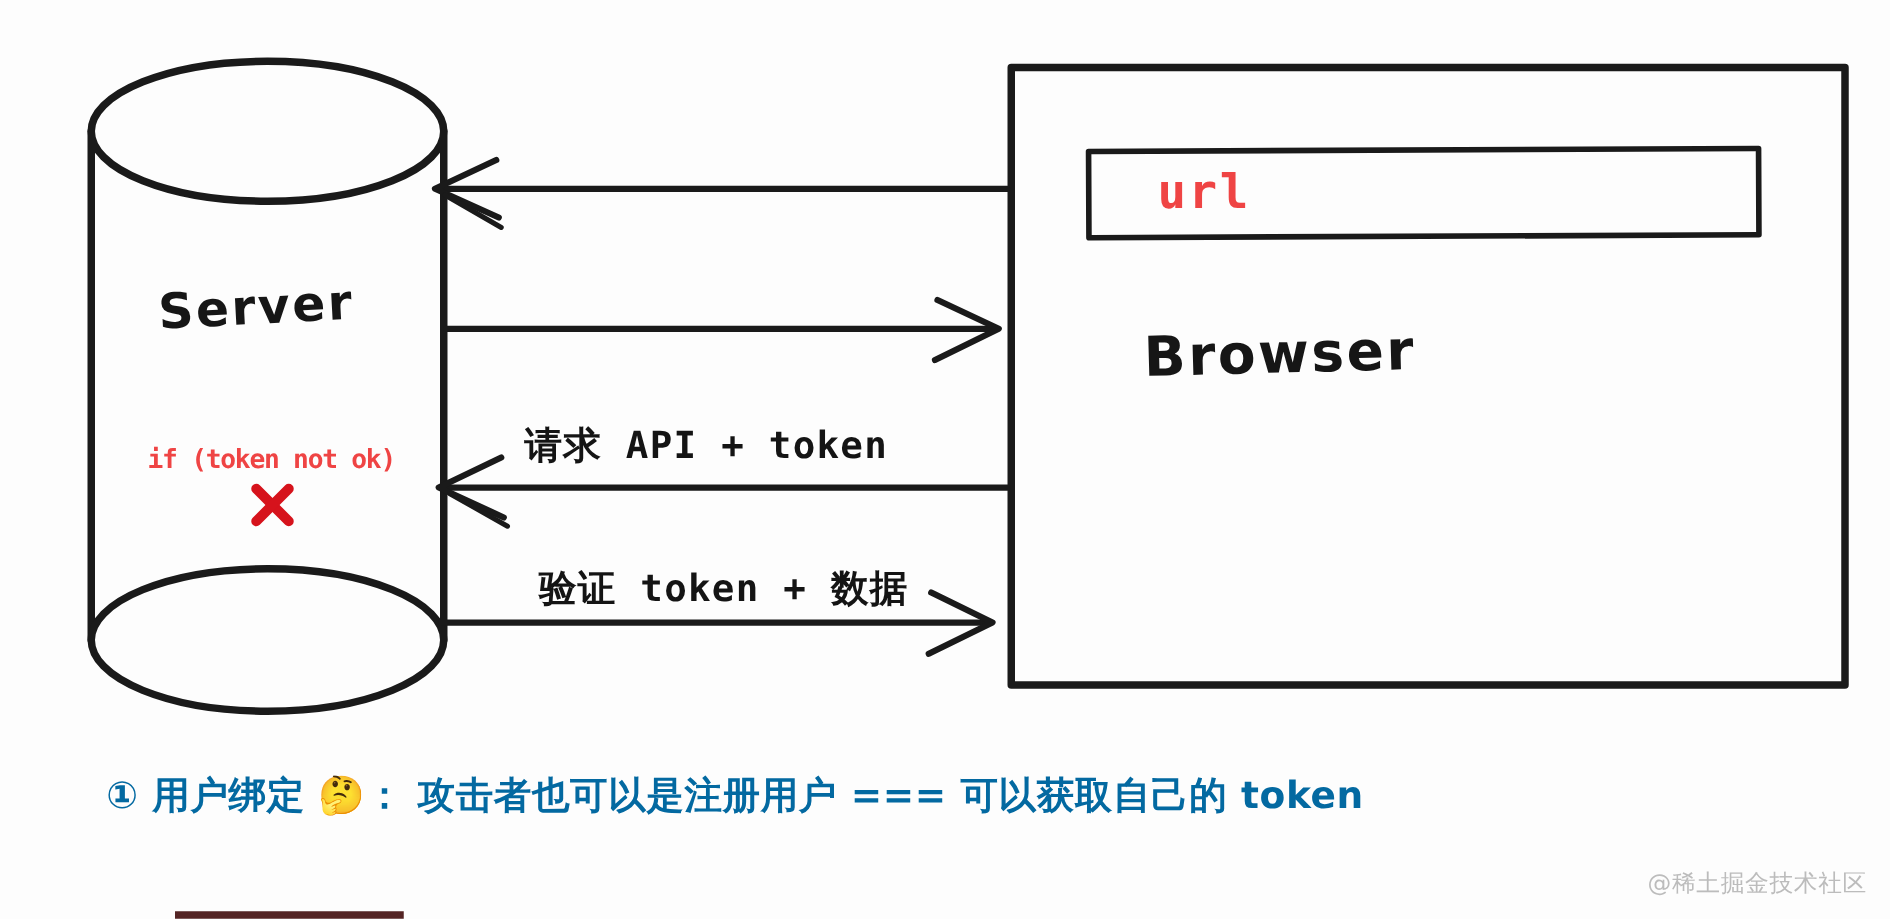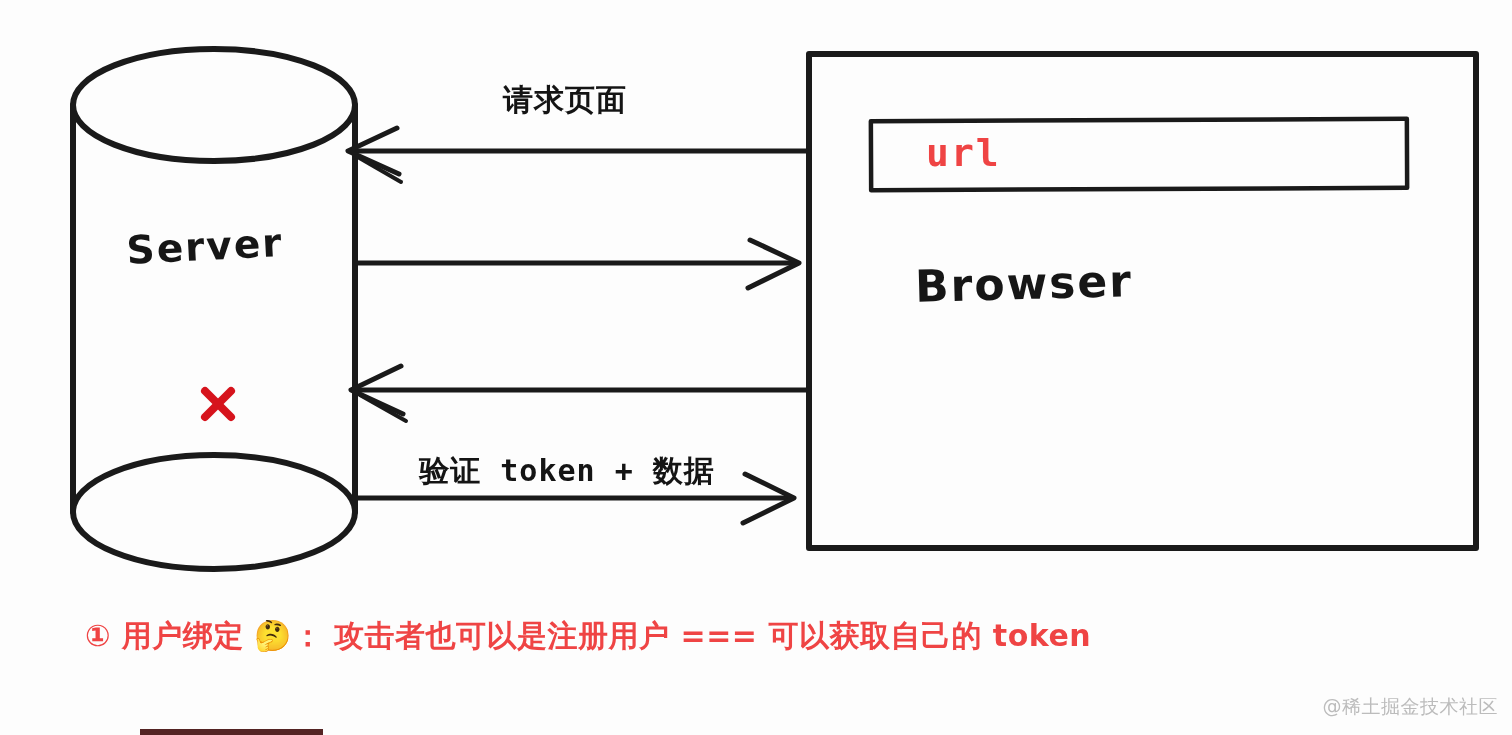--- a/index.html
+++ b/index.html
@@ -40,45 +40,45 @@
   }
   .arrow-label {
     font-size: 30px; font-weight: 700; color: #141414;
     text-align: center; letter-spacing: 1px;
     font-family: "DejaVu Sans Mono", "DejaVu Sans", sans-serif;
     white-space: nowrap;
   }
   .arrow-label-1 { left: 445px; top: 80px;  width: 240px; }
   .arrow-label-2 { left: 380px; top: 207px; width: 300px; }
   .arrow-label-3 { left: 390px; top: 336px; width: 350px; }
-  .arrow-label-4 { left: 392px; top: 451px; width: 350px; }
+  .arrow-label-4 { left: 404px; top: 451px; width: 350px; }
 
   .url-label {
     left: 926px; top: 131px;
     font-size: 38px; font-weight: 600; letter-spacing: 2px;
   }
   .browser-label {
     left: 915px; top: 258px;
     font-size: 44px; letter-spacing: 2px;
     transform: rotate(-1.5deg);
   }
   .note {
     left: 85px;
-    font-size: 30px; font-weight: 600; color: #ef4444;
+    font-size: 30px; font-weight: 600; color: #0369a1;
     letter-spacing: 0.5px; white-space: nowrap;
   }
   .note-1 { top: 616px; }
   .note-2 { top: 682px; }
   .bottom-bar {
     left: 140px; top: 729px; width: 183px; height: 6px;
   }
   .watermark {
     left: 1318px; top: 694px; width: 180px;
     font-size: 19px; font-weight: 500;
-    text-align: right; letter-spacing: 0.5px;
+    text-align: left; letter-spacing: 0.5px;
     white-space: nowrap;
   }
 </style>
 </head>
 <body>
 
 <div class="canvas">
 
   <svg class="layer" width="1512" height="735" viewBox="0 0 1512 735" fill="none" stroke="#1a1a1a" stroke-width="5" stroke-linecap="round" stroke-linejoin="round">
 
@@ -117,24 +117,25 @@
     </g>
 
     <g stroke="#d6131c" stroke-width="8">
       <path d="M205 391 L231 417"></path>
       <path d="M231 391 L205 417"></path>
     </g>
   </svg>
 
   <div class="abs hand server-label">Server</div>
 
-
-  <div class="abs arrow-label arrow-label-1">请求页面</div>
+  <div class="abs mono condition-label">if (token not ok)</div>
 
 
+
+  <div class="abs arrow-label arrow-label-3">请求 API + token</div>
 
   <div class="abs arrow-label arrow-label-4">验证 token + 数据</div>
 
   <div class="abs mono url-label">url</div>
 
   <div class="abs hand browser-label">Browser</div>
 
   <div class="abs note note-1">① 用户绑定 🤔： 攻击者也可以是注册用户 === 可以获取自己的 token</div>
 
 

